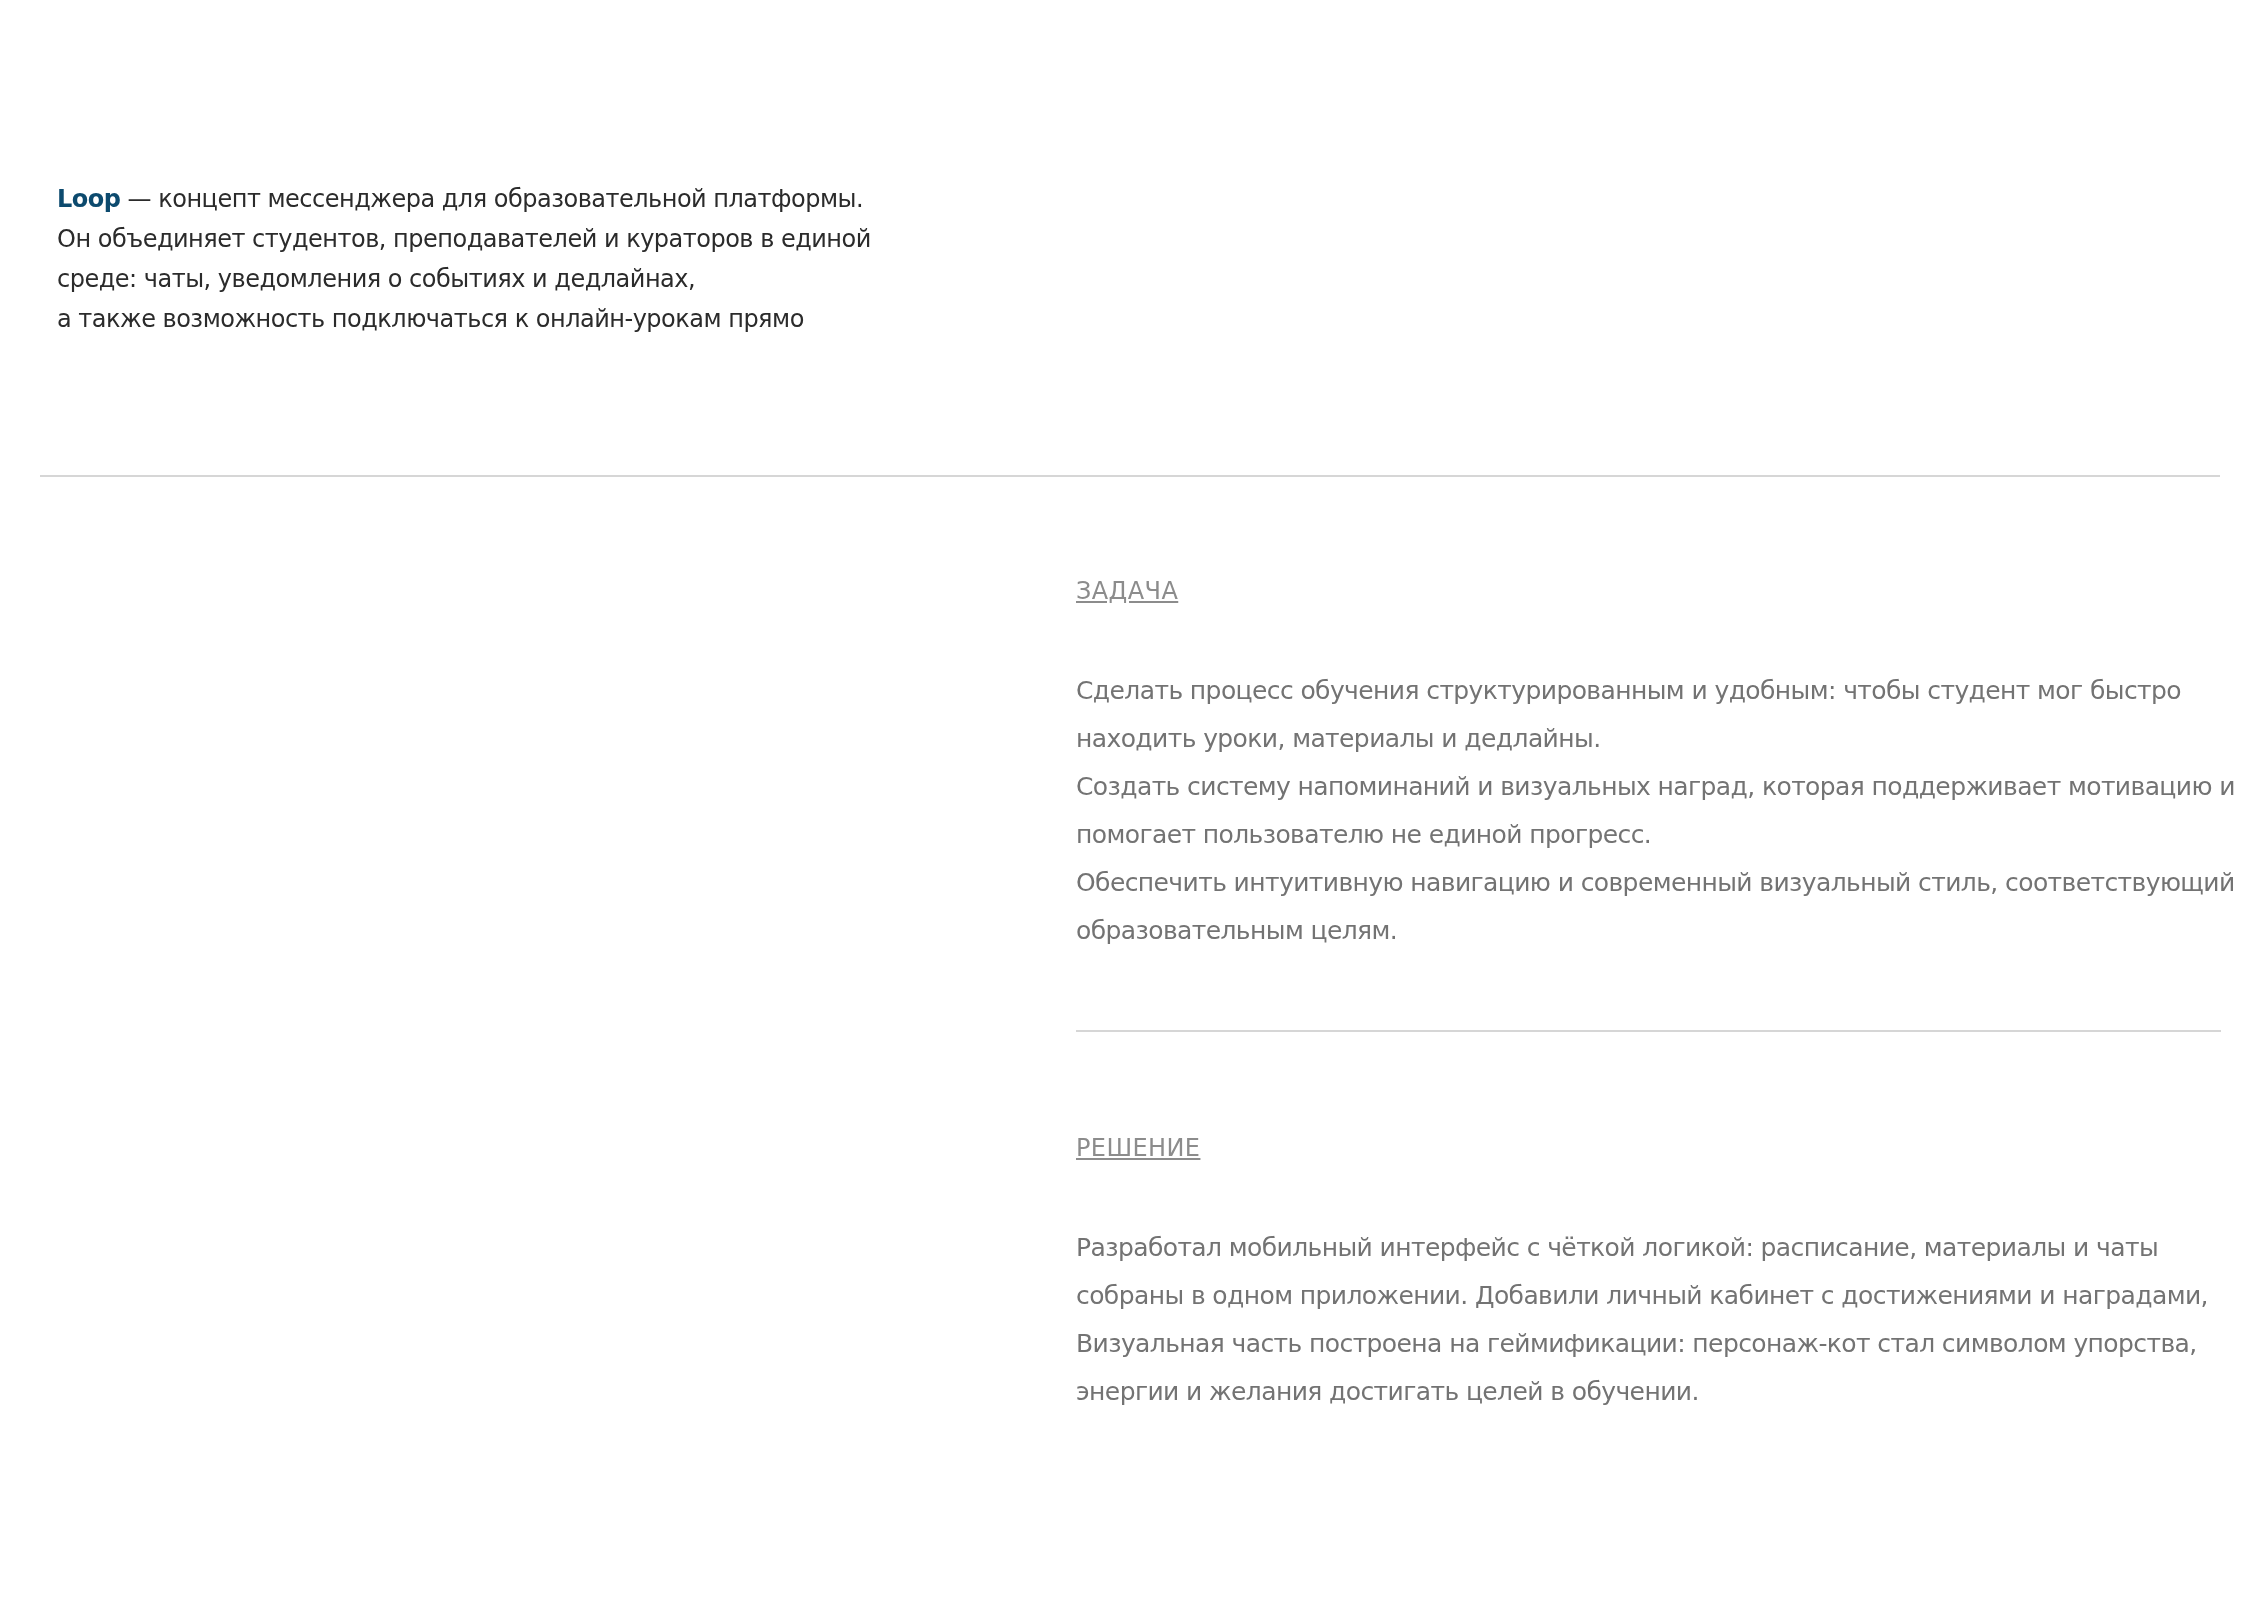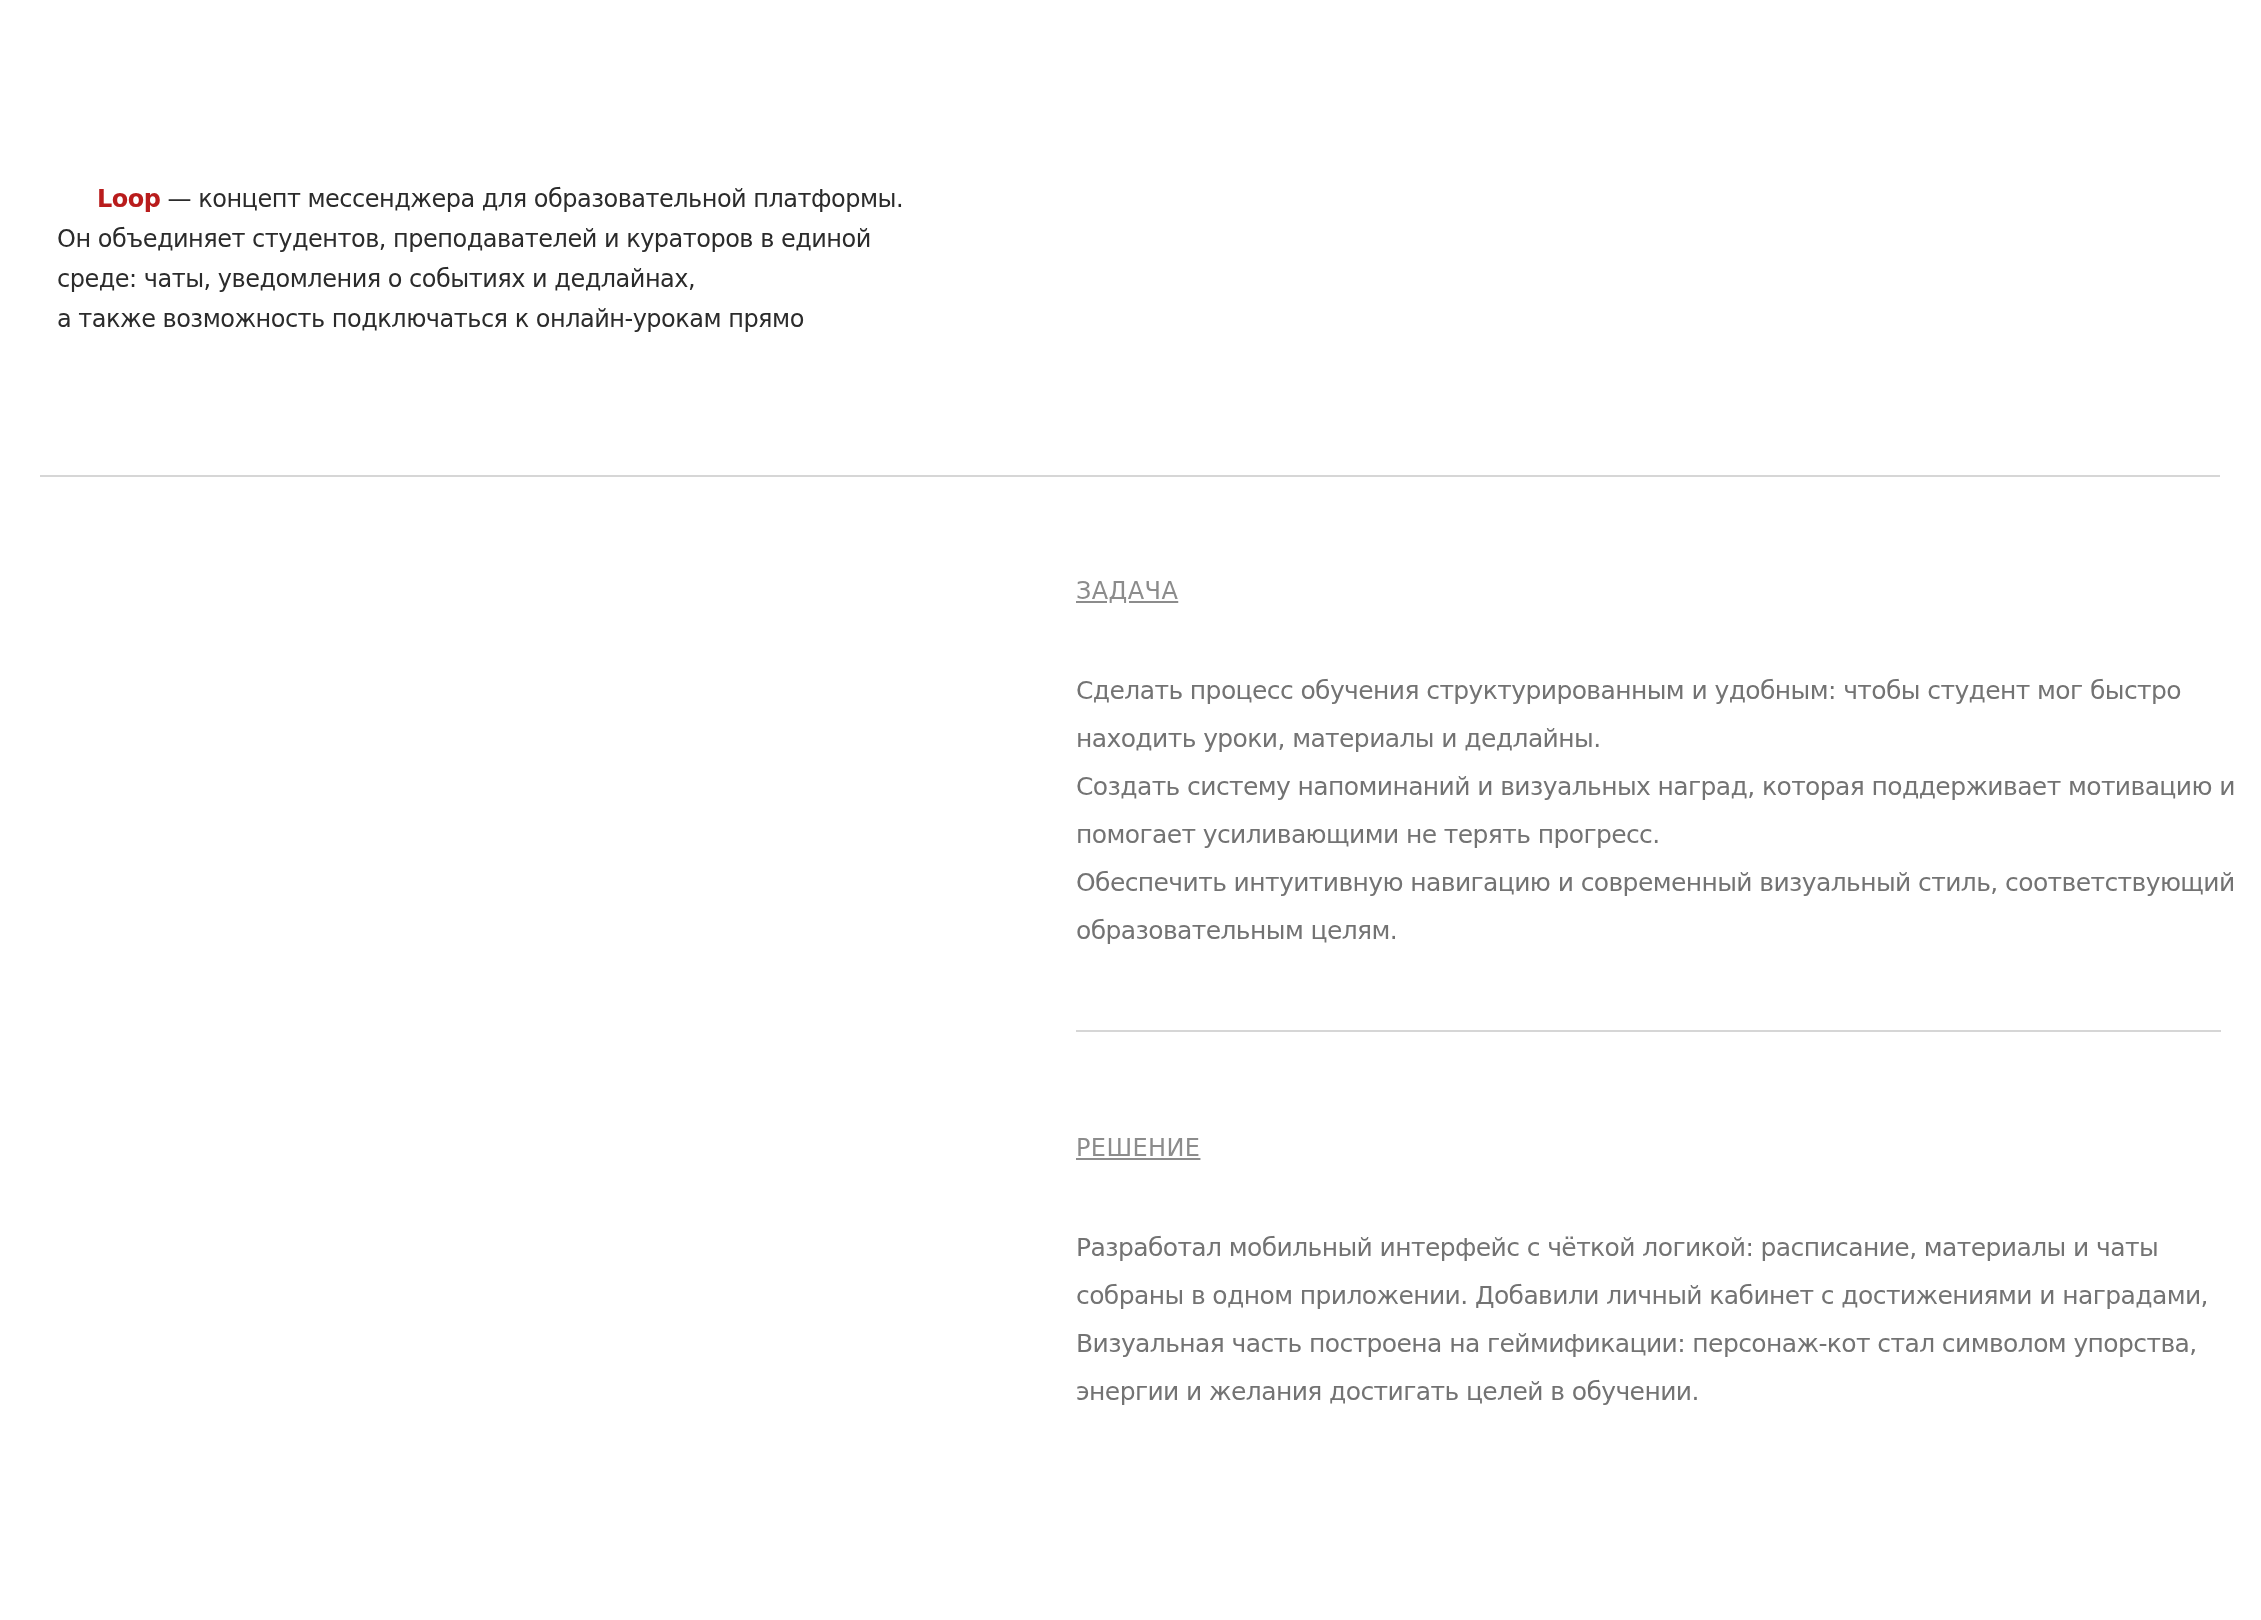--- a/index.html
+++ b/index.html
@@ -18,21 +18,21 @@
     .intro {
       position: absolute;
       left: 57px;
       top: 179px;
       font-size: 24px;
       line-height: 40px;
       letter-spacing: -0.5px;
       color: #2b2b2b;
     }
     .intro .line { white-space: nowrap; height: 40px; }
-    .intro .brand { font-weight: bold; color: #b91c1c; margin-left: 40px; }
+    .intro .brand { font-weight: bold; color: #0c4a6e; }
     .divider {
       position: absolute;
       height: 1.6px;
       background: #d6d6d6;
     }
     .divider.full { left: 40px; width: 2180px; top: 475px; }
     .divider.half { left: 1076px; width: 1145px; top: 1030px; }
     .section {
       position: absolute;
       left: 1076px;
@@ -67,21 +67,21 @@
 </div>
 
 <div class="divider full"></div>
 
 <div class="section task">
   <div class="label">ЗАДАЧА</div>
   <div class="body">
     <div class="line">Сделать процесс обучения структурированным и удобным: чтобы студент мог быстро</div>
     <div class="line">находить уроки, материалы и дедлайны.</div>
     <div class="line">Создать систему напоминаний и визуальных наград, которая поддерживает мотивацию и</div>
-    <div class="line">помогает усиливающими не терять прогресс.</div>
+    <div class="line">помогает пользователю не единой прогресс.</div>
     <div class="line">Обеспечить интуитивную навигацию и современный визуальный стиль, соответствующий</div>
     <div class="line">образовательным целям.</div>
   </div>
 </div>
 
 <div class="divider half"></div>
 
 <div class="section solution">
   <div class="label">РЕШЕНИЕ</div>
   <div class="body">

